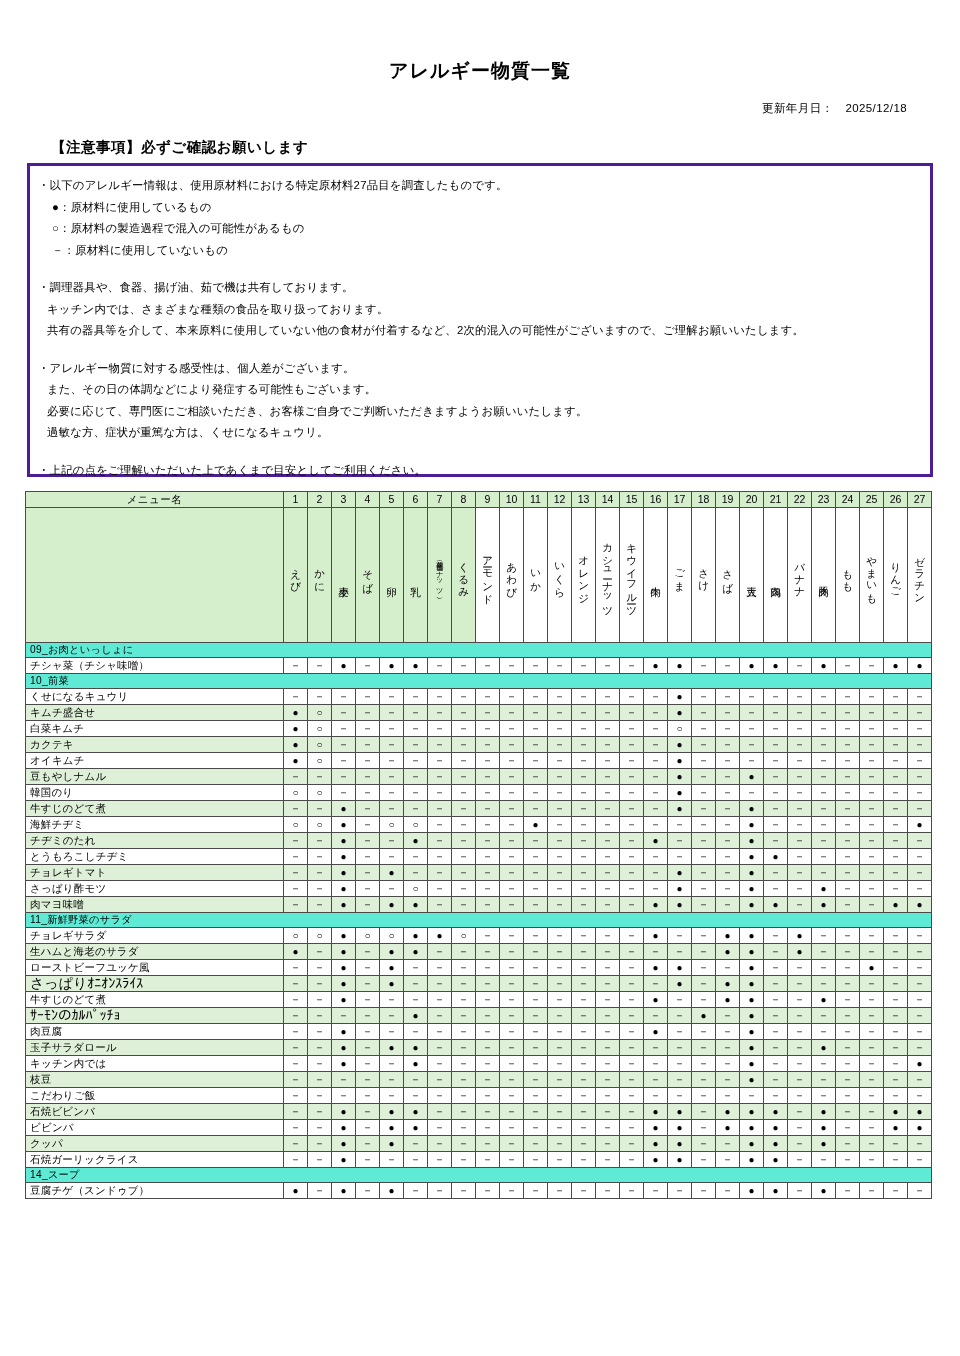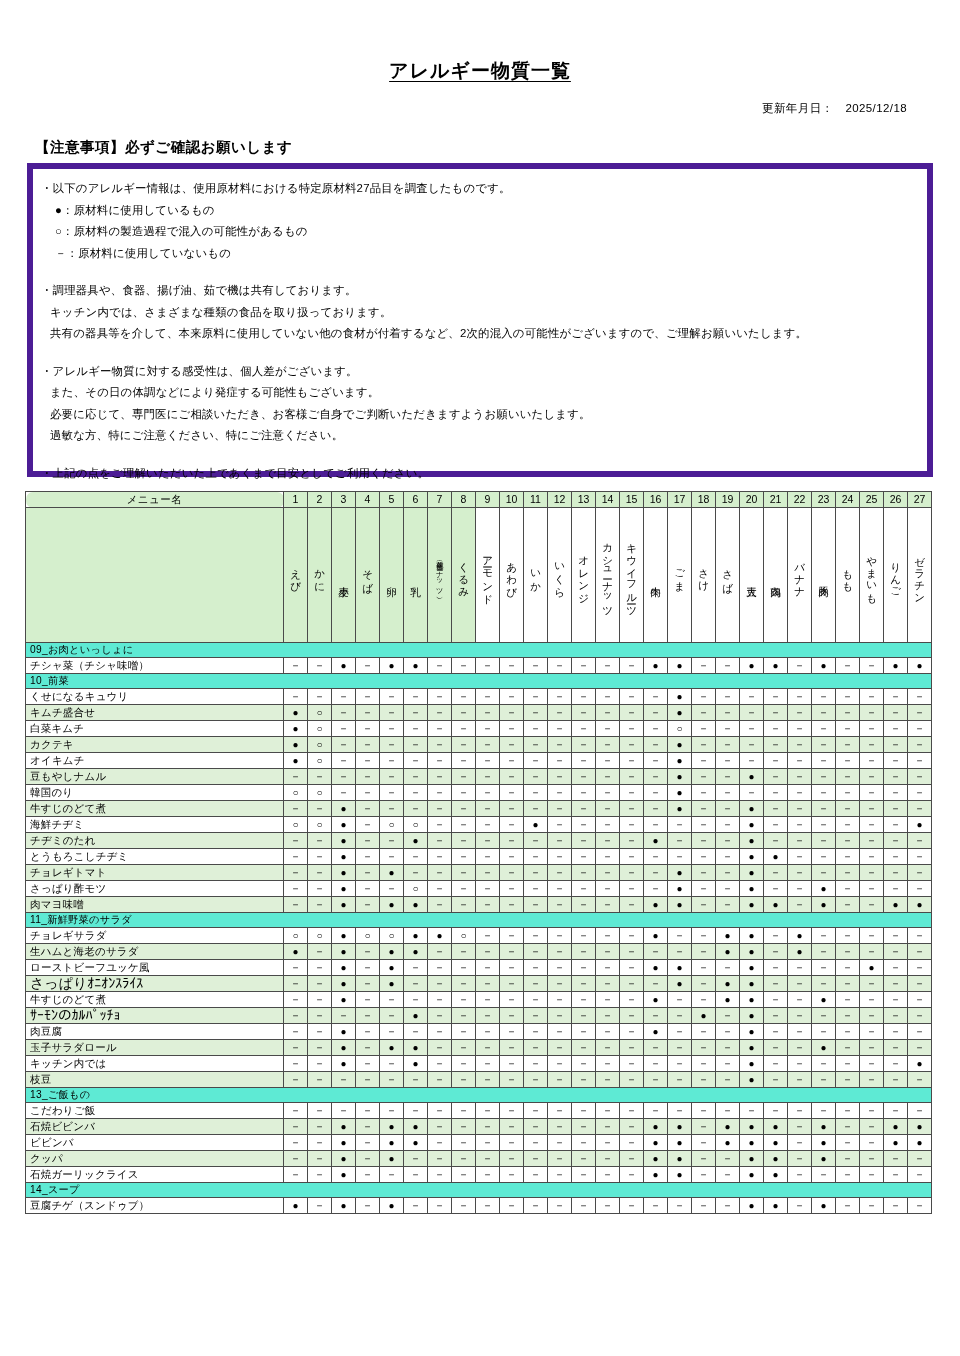--- a/index.html
+++ b/index.html
@@ -23,43 +23,42 @@
     padding: 0 25px;
     position: relative;
   }
 
   
   .doc-title {
     text-align: center;
     font-size: 19px;
     font-weight: bold;
     letter-spacing: 1px;
-    text-decoration: underline;
     text-underline-offset: 4px;
     margin: 58px 0 0 0;
     padding: 0;
   }
   .update-line {
     text-align: right;
     font-size: 11.5px;
     margin-top: 17px;
     padding-right: 28px;
     letter-spacing: 0.4px;
   }
   .update-label { margin-right: 12px; }
 
   
   .notice-heading {
     font-size: 14.5px;
     font-weight: bold;
-    margin: 22px 0 6px 10px;
+    margin: 22px 0 6px 26px;
     letter-spacing: 0.5px;
   }
   .notice-box {
-    border: 6px solid #4c1d95;
+    border: 3px solid #4c1d95;
     box-sizing: border-box;
     margin: 0 0 0 2px;
     width: 906px;
     height: 314px;
     padding: 9px 10px 0 8px;
     font-size: 11.4px;
     line-height: 21.5px;
     letter-spacing: 0.2px;
   }
   .notice-box .l { white-space: nowrap; }
@@ -90,21 +89,20 @@
     background: #d5efcd;
     height: 15px;
     font-size: 10.5px;
     line-height: 15px;
   }
   td.menu-hdr {
     text-align: left;
     padding-left: 5px;
     font-size: 10.5px;
     letter-spacing: 0.5px;
-    border-radius: 7px;
   }
 
   
   tr.hdr-name td {
     height: 128px;
     padding: 3px 0;
     vertical-align: middle;
   }
   tr.hdr-name td.green { background: #d5efcd; }
   tr.hdr-name td.white { background: #ffffff; }
@@ -167,21 +165,21 @@
     <div class="l ind1">○：原材料の製造過程で混入の可能性があるもの</div>
     <div class="l ind1">－：原材料に使用していないもの</div>
     <div class="gap"></div>
     <div class="l">・調理器具や、食器、揚げ油、茹で機は共有しております。</div>
     <div class="l ind2">キッチン内では、さまざまな種類の食品を取り扱っております。</div>
     <div class="l ind2">共有の器具等を介して、本来原料に使用していない他の食材が付着するなど、2次的混入の可能性がございますので、ご理解お願いいたします。</div>
     <div class="gap"></div>
     <div class="l">・アレルギー物質に対する感受性は、個人差がございます。</div>
     <div class="l ind2">また、その日の体調などにより発症する可能性もございます。</div>
     <div class="l ind2">必要に応じて、専門医にご相談いただき、お客様ご自身でご判断いただきますようお願いいたします。</div>
-    <div class="l ind2">過敏な方、特にご注意ください、特にご注意ください。</div>
+    <div class="l ind2">過敏な方、症状が重篤な方は、くせになるキュウリ。</div>
     <div class="gap"></div>
     <div class="l">・上記の点をご理解いただいた上であくまで目安としてご利用ください。</div>
   </div>
 
   <table class="allergen">
     <colgroup id="colgroup-holder">
         <col class="col-menu">
         <col class="col-num">
         <col class="col-num">
         <col class="col-num">
@@ -1025,23 +1023,20 @@
           <td class="col-num"><span class="m-dash">－</span></td>
           <td class="col-num"><span class="m-full">●</span></td>
           <td class="col-num"><span class="m-dash">－</span></td>
           <td class="col-num"><span class="m-dash">－</span></td>
           <td class="col-num"><span class="m-dash">－</span></td>
           <td class="col-num"><span class="m-dash">－</span></td>
           <td class="col-num"><span class="m-dash">－</span></td>
           <td class="col-num"><span class="m-dash">－</span></td>
           <td class="col-num"><span class="m-dash">－</span></td>
         </tr>
-        <tr class="cat">
-          <td colspan="28">13_ご飯もの</td>
-        </tr>
         <tr class="data">
           <td class="name col-menu">こだわりご飯</td>
           <td class="col-num"><span class="m-dash">－</span></td>
           <td class="col-num"><span class="m-dash">－</span></td>
           <td class="col-num"><span class="m-dash">－</span></td>
           <td class="col-num"><span class="m-dash">－</span></td>
           <td class="col-num"><span class="m-dash">－</span></td>
           <td class="col-num"><span class="m-dash">－</span></td>
           <td class="col-num"><span class="m-dash">－</span></td>
           <td class="col-num"><span class="m-dash">－</span></td>

